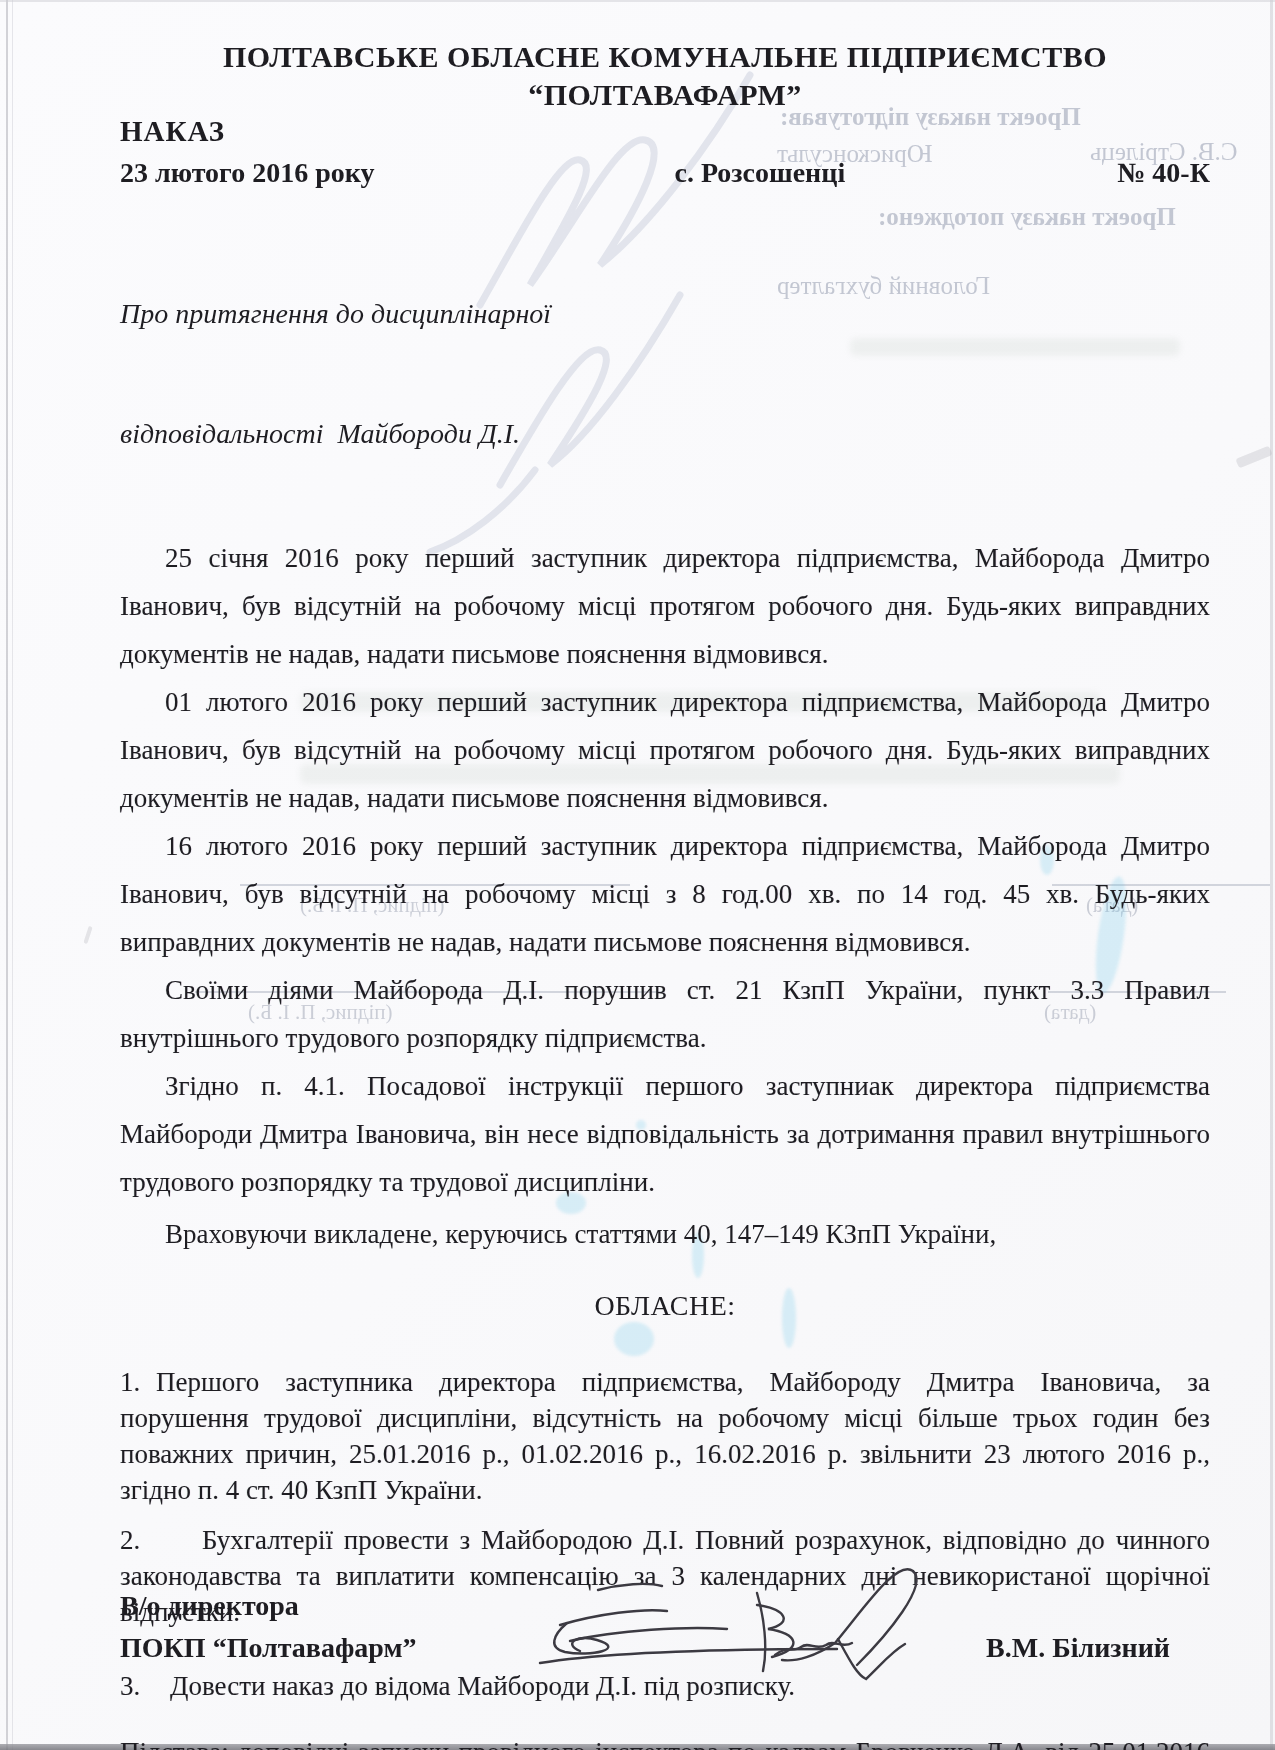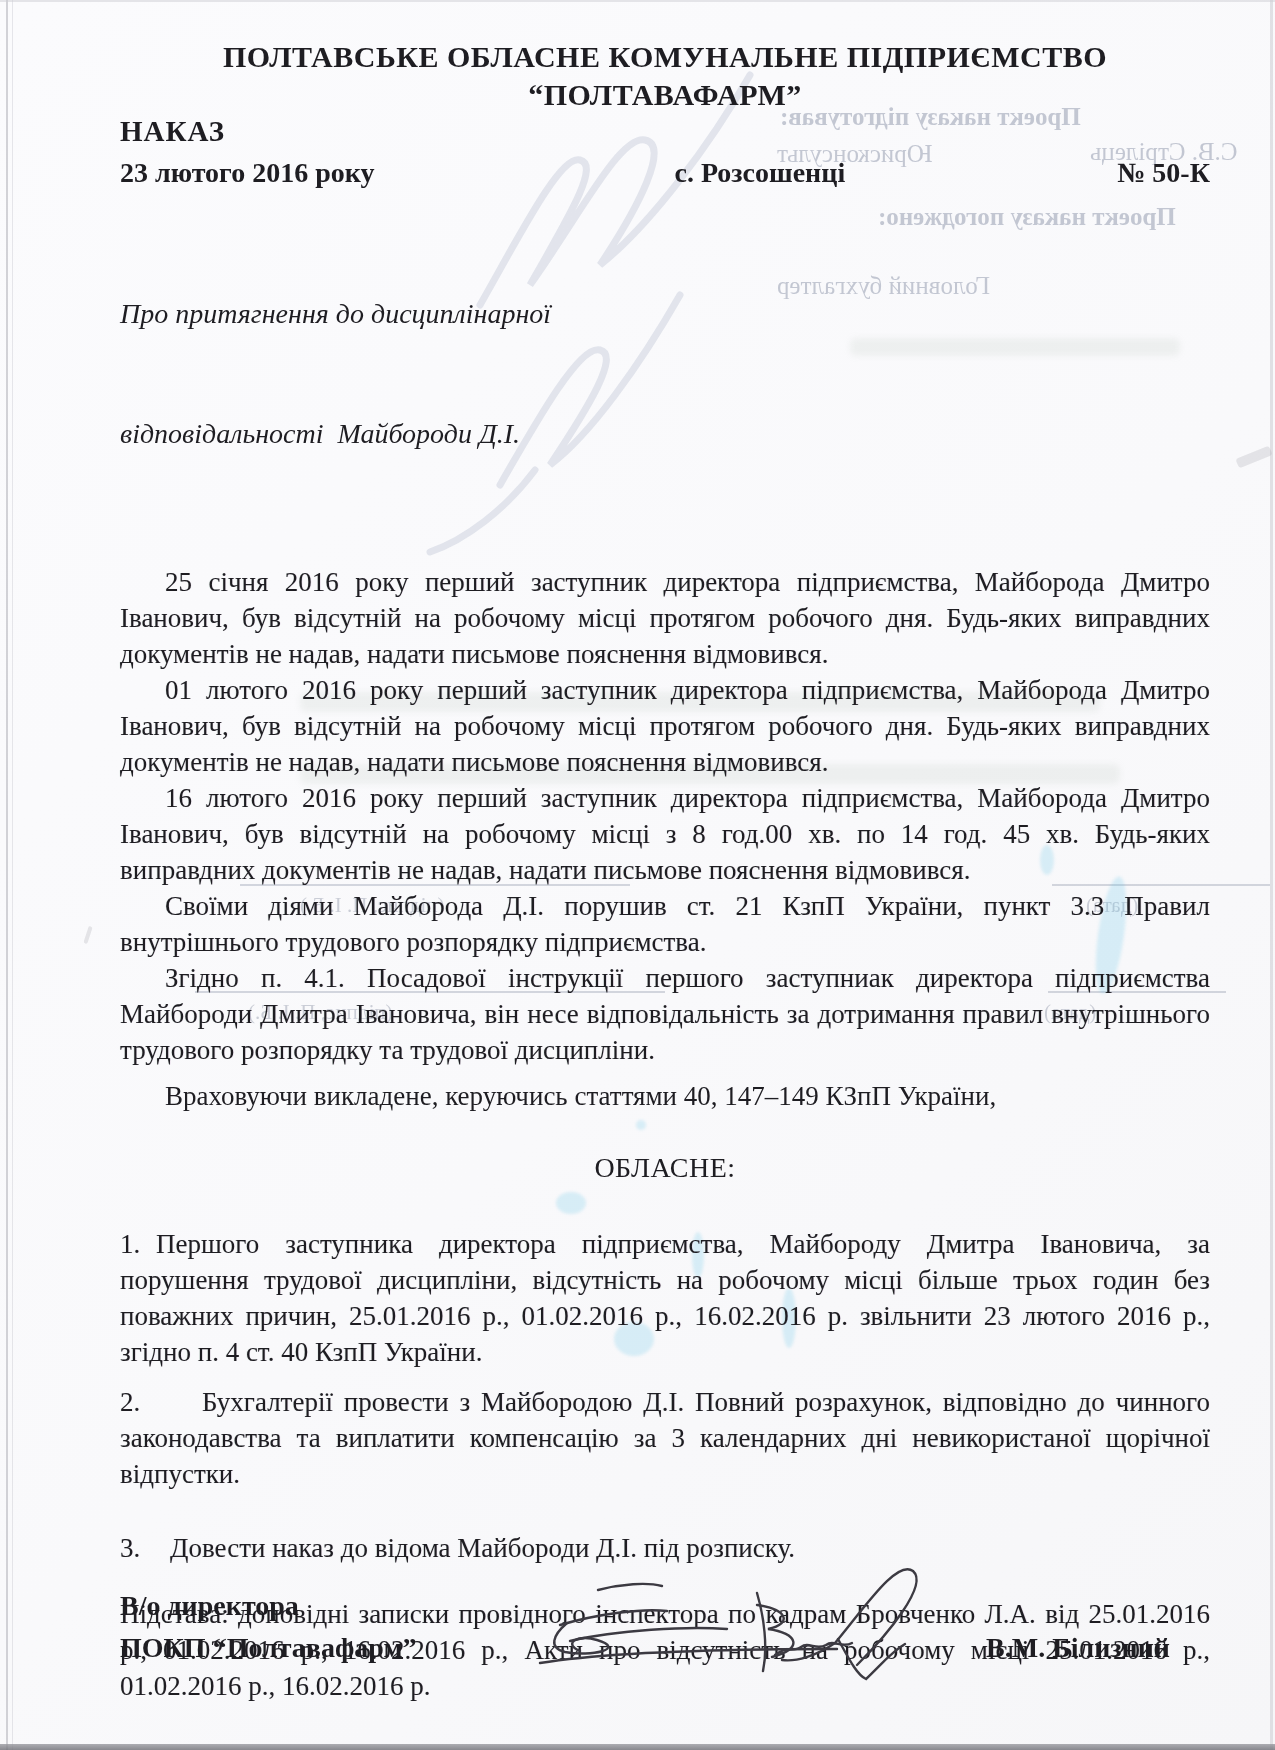--- a/index.html
+++ b/index.html
@@ -21,21 +21,21 @@
   .scratch{position:absolute;background:rgba(150,150,160,.22);border-radius:3px;}
 
   .content{position:absolute;left:120px;top:38px;width:1090px;}
 
   .org{ text-align:center;font-weight:bold;font-size:30px;line-height:38px;letter-spacing:.5px;}
   .doc-type{ text-align:left;font-weight:bold;font-size:29px;line-height:34px;letter-spacing:1px;}
   .date-row{display:flex;justify-content:space-between;align-items:center;font-weight:bold;font-size:28px;line-height:34px;margin-top:8px;}
   .date-row .mid{position:relative;left:14px;}
   .subject{font-style:italic;font-size:28px;line-height:40px;margin-top:24px;white-space:pre-wrap;}
 
-  .body-text{margin-top:30px;font-size:27px;line-height:36px;text-align:justify;}
+  .body-text{font-size:27px;line-height:48px;text-align:justify;}
   .body-text p{margin:0;text-indent:45px;
     text-shadow:0.6px 0.4px 0 rgba(130,40,130,.10), -0.6px -0.4px 0 rgba(30,120,60,.10);}
   .preamble{margin-top:10px;font-size:27px;line-height:36px;text-indent:45px;}
   .order-heading{text-align:center;font-size:28px;line-height:36px;margin-top:36px;letter-spacing:.5px;}
 
   .order-item{margin:0;font-size:27px;line-height:36px;text-align:justify;
     text-shadow:0.6px 0.4px 0 rgba(130,40,130,.10), -0.6px -0.4px 0 rgba(30,120,60,.10);}
   .order-item .num{display:inline-block;}
   .order-item.i1{margin-top:40px;}
   .order-item.i1 .num{width:36px;}
@@ -115,21 +115,21 @@
     <div class="org">
       <div>ПОЛТАВСЬКЕ ОБЛАСНЕ КОМУНАЛЬНЕ ПІДПРИЄМСТВО</div>
       <div>“ПОЛТАВАФАРМ”</div>
     </div>
 
     <div class="doc-type">НАКАЗ</div>
 
     <div class="date-row">
       <span>23 лютого 2016 року</span>
       <span class="mid">с. Розсошенці</span>
-      <span>№ 50-К</span>
+      <span>№ 40-К</span>
     </div>
 
     <div class="subject">
       <div>Про притягнення до дисциплінарної</div>
       <div>відповідальності  Майбороди Д.І.</div>
     </div>
 
     <div class="body-text">
       <p>25 січня 2016 року перший заступник директора підприємства, Майборода Дмитро Іванович, був відсутній на робочому місці протягом робочого дня. Будь-яких виправдних документів не надав, надати письмове пояснення відмовився.</p>
       <p>01 лютого 2016 року перший заступник директора підприємства, Майборода Дмитро Іванович, був відсутній на робочому місці протягом робочого дня. Будь-яких виправдних документів не надав, надати письмове пояснення відмовився.</p>

